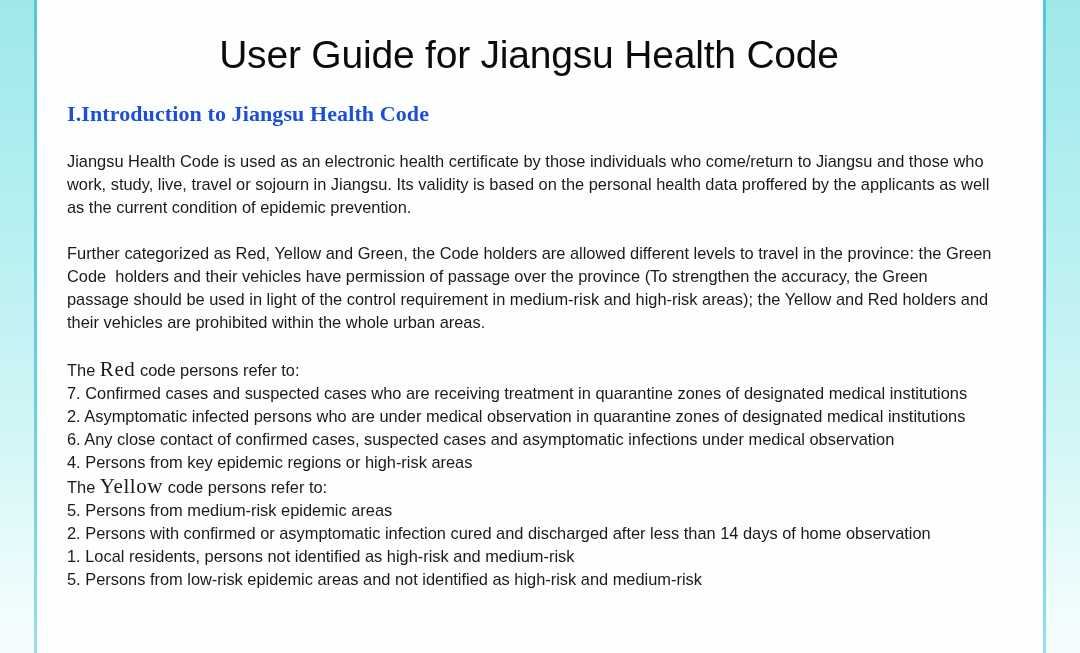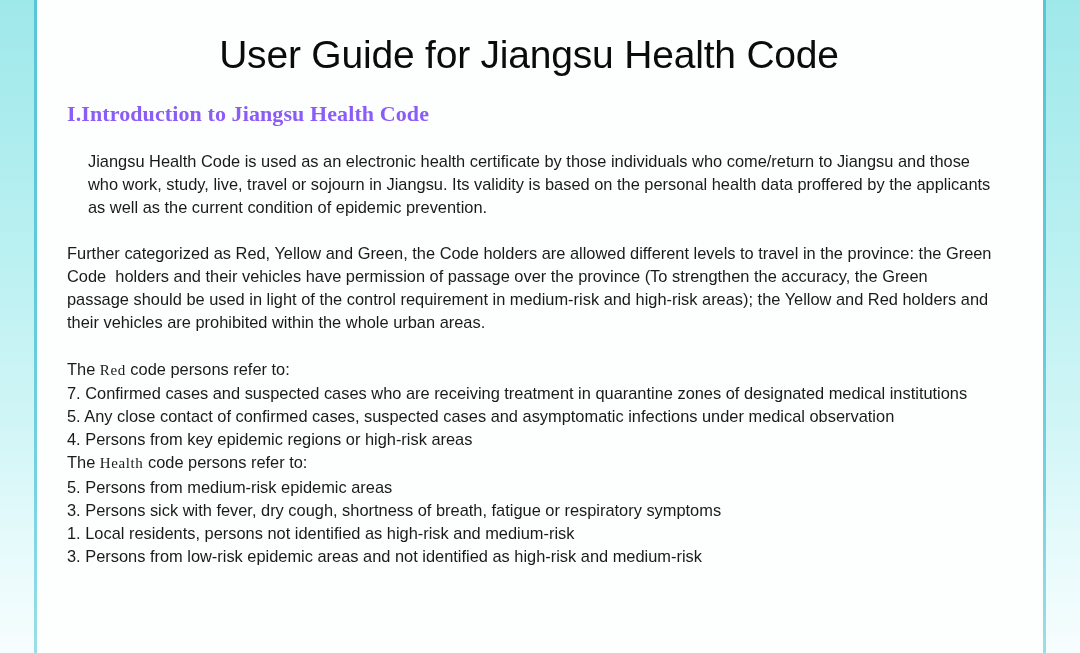--- a/index.html
+++ b/index.html
@@ -86,57 +86,57 @@
   }
 
   .section-heading {
     margin: 0;
     padding: 20px 0 0 29px;
     font-family: "Liberation Serif", serif;
     font-weight: 700;
     font-size: 22px;
     line-height: 28px;
     letter-spacing: 0.1px;
-    color: #8b5cf6;
+    color: #1d4ed8;
   }
 
   .body-block {
     padding: 0 0 0 29px;
     width: 955px;
     box-sizing: border-box;
   }
 
   p.para {
     margin: 0;
     font-family: "Liberation Sans", sans-serif;
     font-size: 16.4px;
     line-height: 22.8px;
     color: #1a1a1a;
     text-align: left;
     white-space: pre-wrap;
   }
-  p.para.first { padding-top: 22px; margin-left: 21px; }
+  p.para.first { padding-top: 22px; }
   p.para.spaced { padding-top: 24px; }
 
   .list-block {
     padding-top: 24px;
   }
 
   .line {
     margin: 0;
     font-family: "Liberation Sans", sans-serif;
     font-size: 16.4px;
     line-height: 23.2px;
     color: #1a1a1a;
     white-space: pre-wrap;
   }
 
   .colorword {
     font-family: "Liberation Serif", serif;
-    font-size: 15px;
+    font-size: 21px;
     letter-spacing: 0.6px;
   }
 </style>
 </head>
 <body>
 
 <div class="slide">
 
   <div class="band band-left">
     <div class="band-fill"></div>
@@ -157,26 +157,27 @@
     <div class="body-block">
 
       <p class="para first">Jiangsu Health Code is used as an electronic health certificate by those individuals who come/return to Jiangsu and those who work, study, live, travel or sojourn in Jiangsu. Its validity is based on the personal health data proffered by the applicants as well as the current condition of epidemic prevention.</p>
 
       <p class="para spaced">Further categorized as Red, Yellow and Green, the Code holders are allowed different levels to travel in the province: the Green Code  holders and their vehicles have permission of passage over the province (To strengthen the accuracy, the Green passage should be used in light of the control requirement in medium-risk and high-risk areas); the Yellow and Red holders and their vehicles are prohibited within the whole urban areas.</p>
 
       <div class="list-block">
 
         <p class="line"><span>The </span><span class="colorword">Red</span><span> code persons refer to:</span></p>
         <p class="line">7. Confirmed cases and suspected cases who are receiving treatment in quarantine zones of designated medical institutions</p>
-        <p class="line">5. Any close contact of confirmed cases, suspected cases and asymptomatic infections under medical observation</p>
+        <p class="line">2. Asymptomatic infected persons who are under medical observation in quarantine zones of designated medical institutions</p>
+        <p class="line">6. Any close contact of confirmed cases, suspected cases and asymptomatic infections under medical observation</p>
         <p class="line">4. Persons from key epidemic regions or high-risk areas</p>
 
-        <p class="line"><span>The </span><span class="colorword">Health</span><span> code persons refer to:</span></p>
+        <p class="line"><span>The </span><span class="colorword">Yellow</span><span> code persons refer to:</span></p>
         <p class="line">5. Persons from medium-risk epidemic areas</p>
-        <p class="line">3. Persons sick with fever, dry cough, shortness of breath, fatigue or respiratory symptoms</p>
+        <p class="line">2. Persons with confirmed or asymptomatic infection cured and discharged after less than 14 days of home observation</p>
 
         <p class="line">1. Local residents, persons not identified as high-risk and medium-risk</p>
-        <p class="line">3. Persons from low-risk epidemic areas and not identified as high-risk and medium-risk</p>
+        <p class="line">5. Persons from low-risk epidemic areas and not identified as high-risk and medium-risk</p>
 
       </div>
     </div>
   </div>
 </div>
 
 </body></html>

